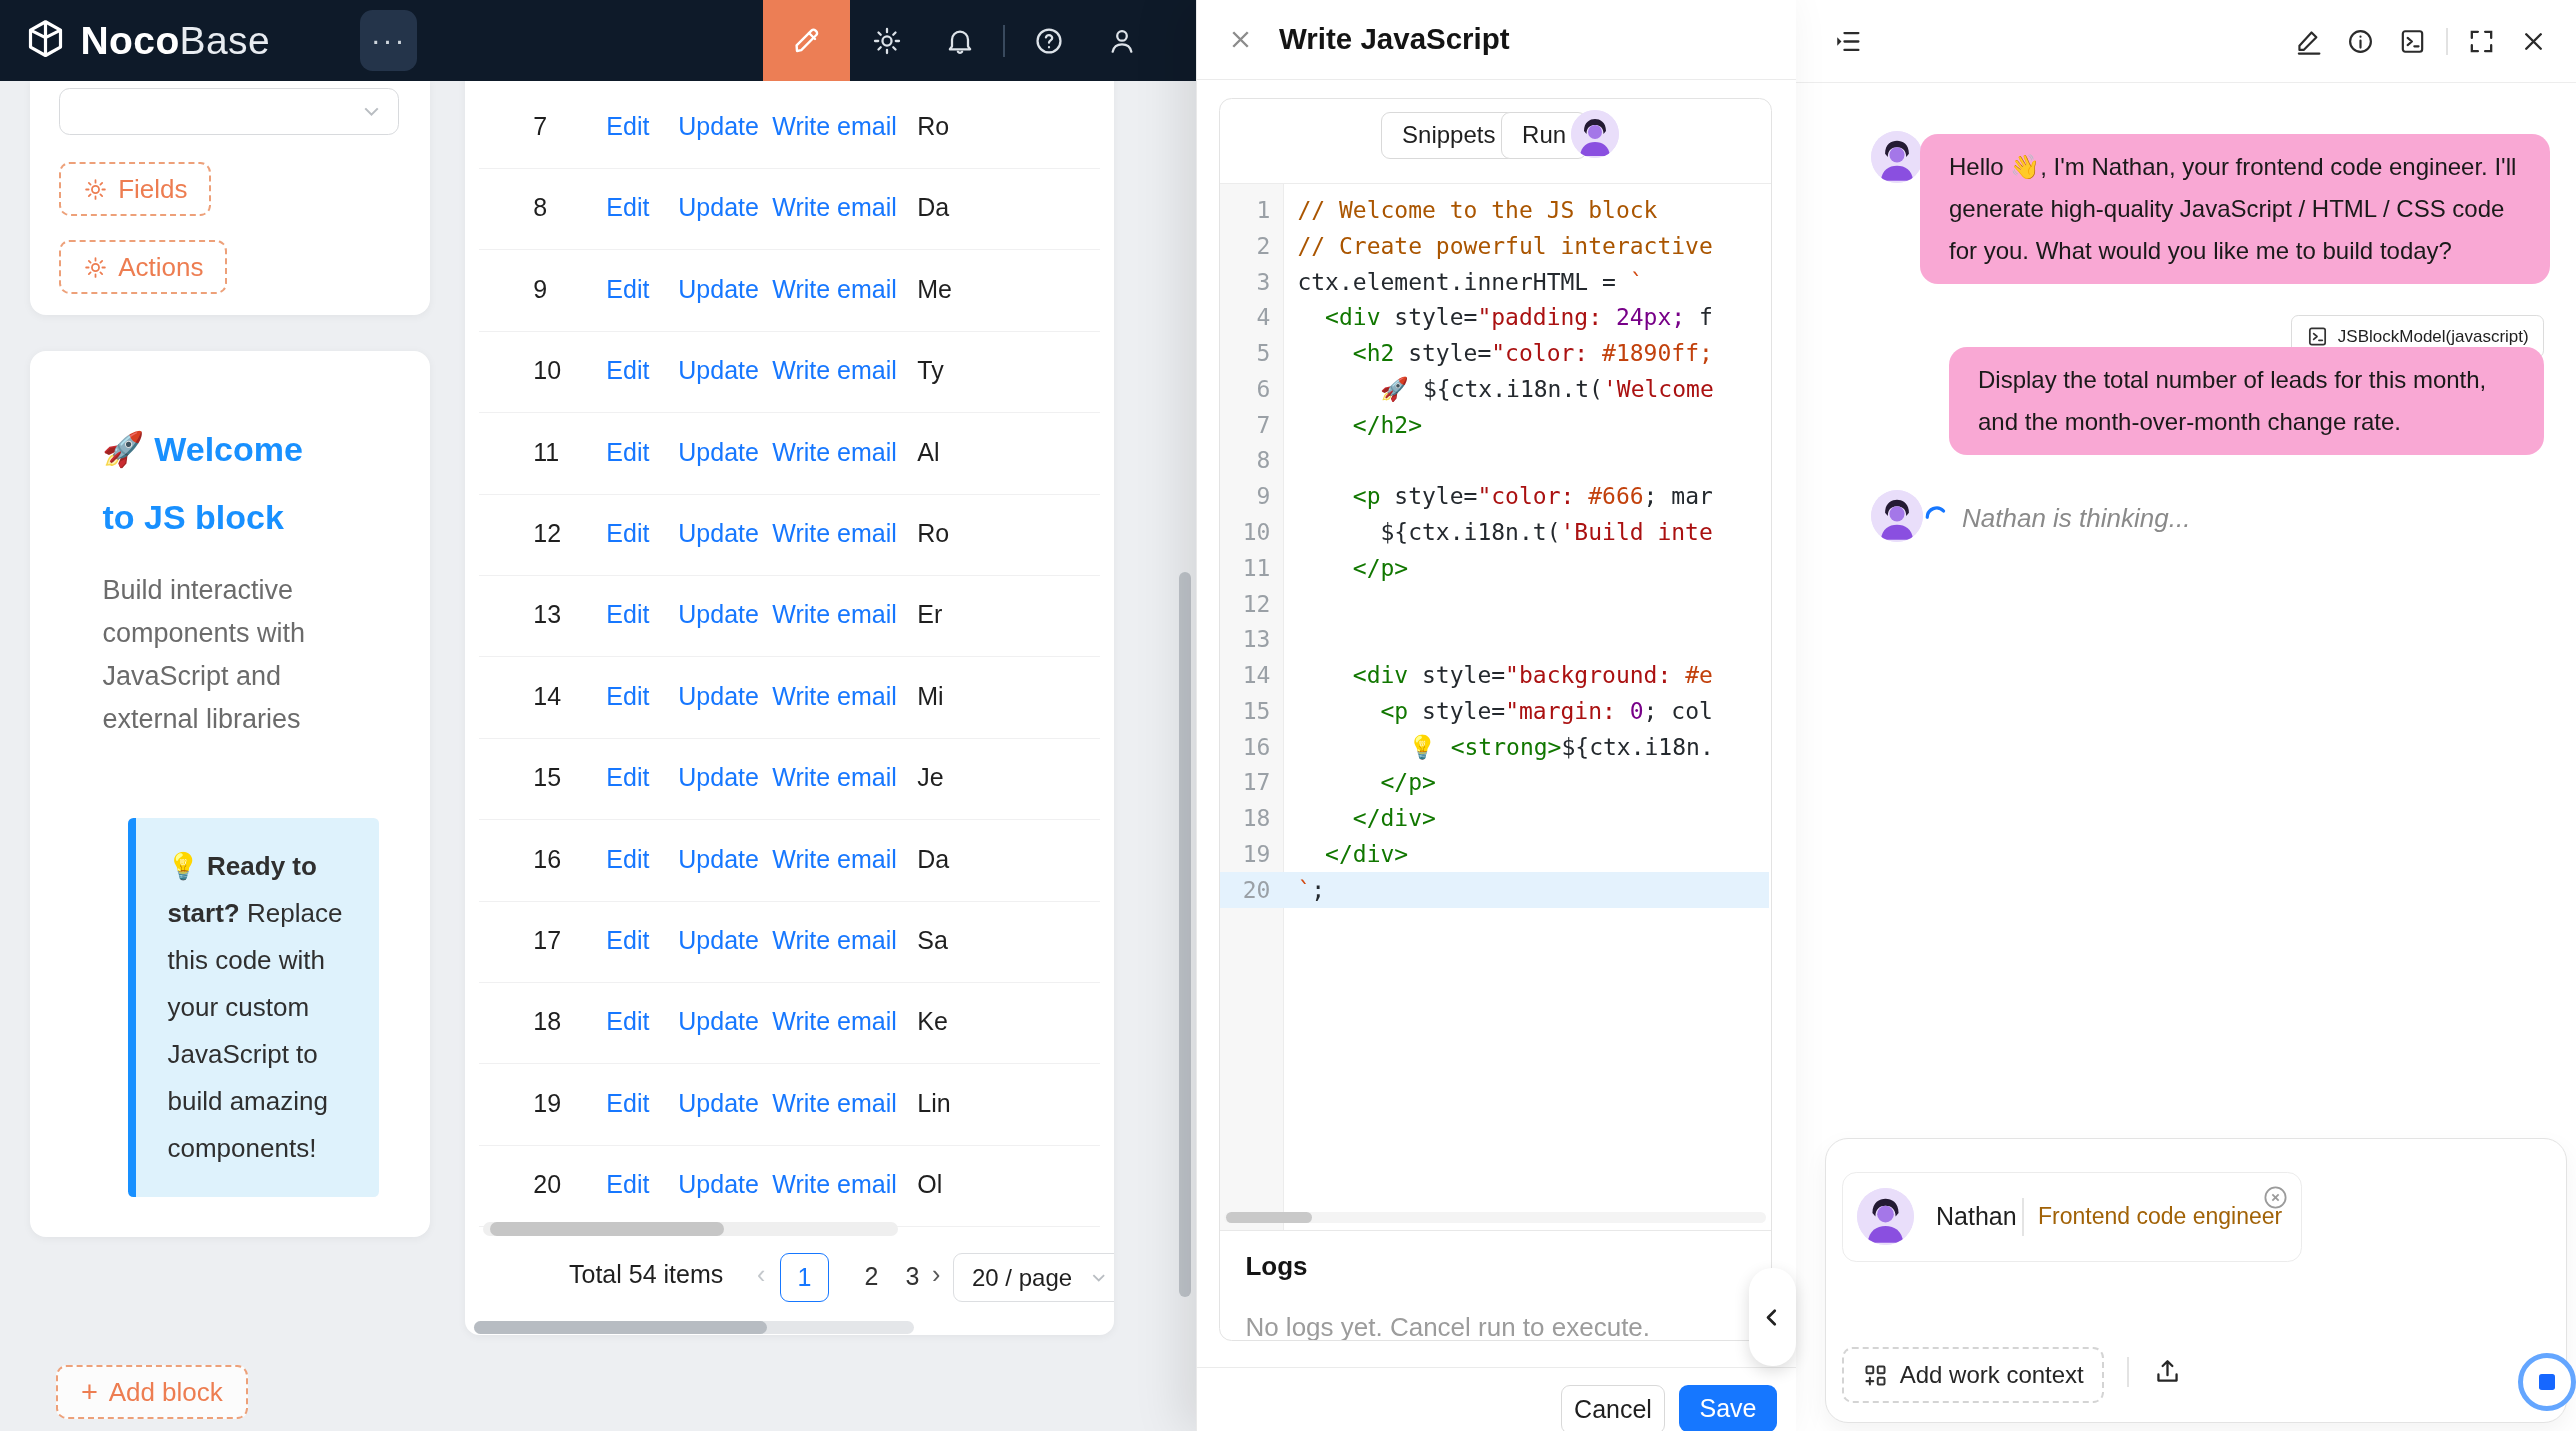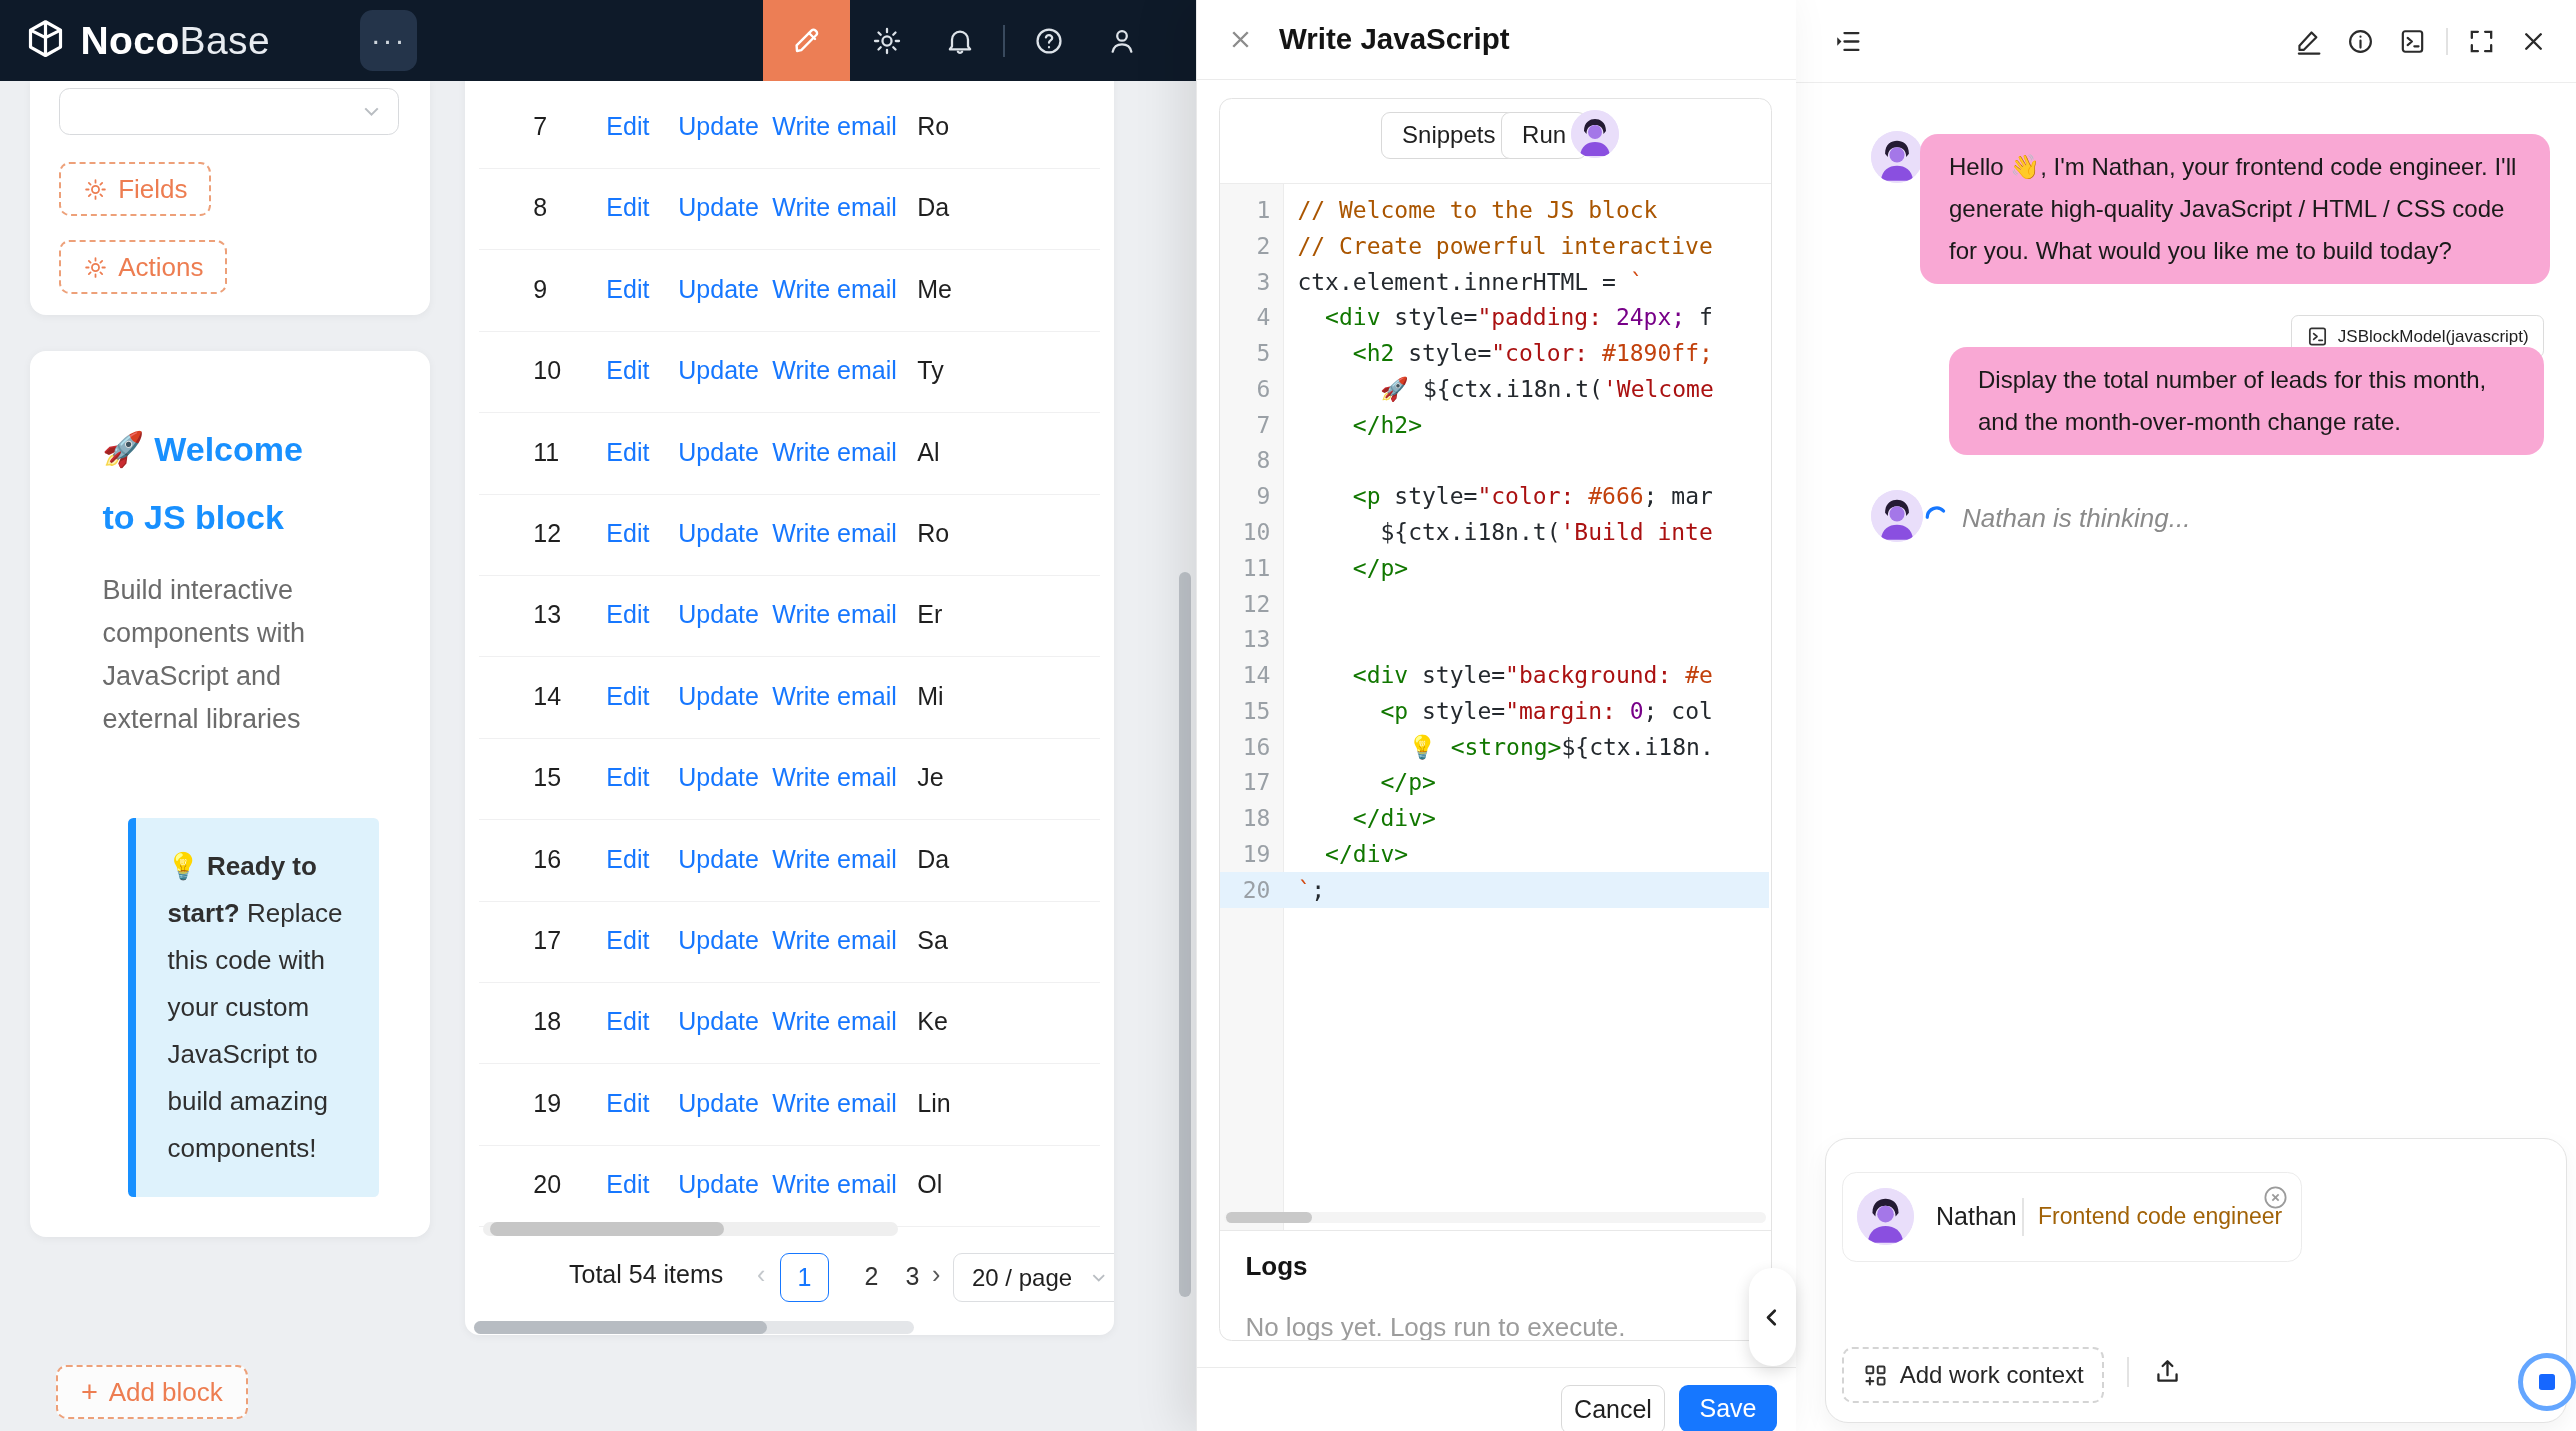--- a/index.html
+++ b/index.html
@@ -357,21 +357,21 @@
           <div class="cl" style="top: 665px;"><span class="ln">17</span><span class="code"><span class="t-plain">      </span><span class="t-tag">&lt;/p&gt;</span></span></div>
           <div class="cl" style="top: 701px;"><span class="ln">18</span><span class="code"><span class="t-plain">    </span><span class="t-tag">&lt;/div&gt;</span></span></div>
           <div class="cl" style="top: 737px;"><span class="ln">19</span><span class="code"><span class="t-plain">  </span><span class="t-tag">&lt;/div&gt;</span></span></div>
           <div class="cl active" style="top: 773px;"><span class="ln">20</span><span class="code"><span class="t-tick">`</span><span class="t-plain">;</span></span></div>
         </div>
 
       <div class="abs" style="left:3.6px;top:1113px;width:542px;height:10.7px;background:#f4f4f4;border-radius:5.4px;"></div>
       <div class="abs" style="left:5.4px;top:1113px;width:86px;height:10.7px;background:#c9c9c9;border-radius:5.4px;"></div>
       <div class="hdiv" style="top:1131px;background:#e8e8e8;"></div>
       <div class="logs-title">Logs</div>
-      <div class="logs-empty">No logs yet. Logs run to execute.</div>
+      <div class="logs-empty">No logs yet. Cancel run to execute.</div>
     </div>
 
     <div class="hdiv" style="top:1367px;"></div>
     <div class="btn btn-default abs" style="left:364px;top:1385px;width:102px;height:47px;">Cancel</div>
     <div class="btn btn-primary abs" style="left:482px;top:1385px;width:98px;height:47px;">Save</div>
 
     <div class="handle">
       <svg width="27" height="27" viewBox="0 0 24 24" fill="none" stroke="#222" stroke-width="2.4" stroke-linecap="round" stroke-linejoin="round">
           <path d="M14 6l-6 6 6 6"></path>
         </svg>

